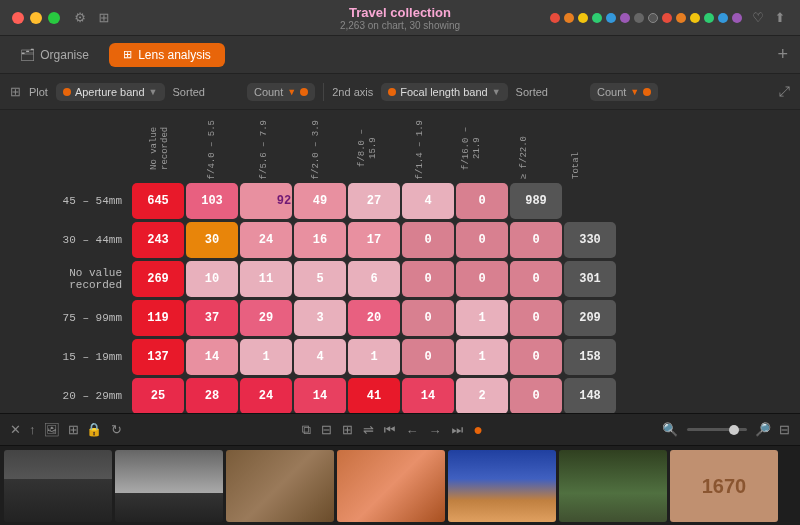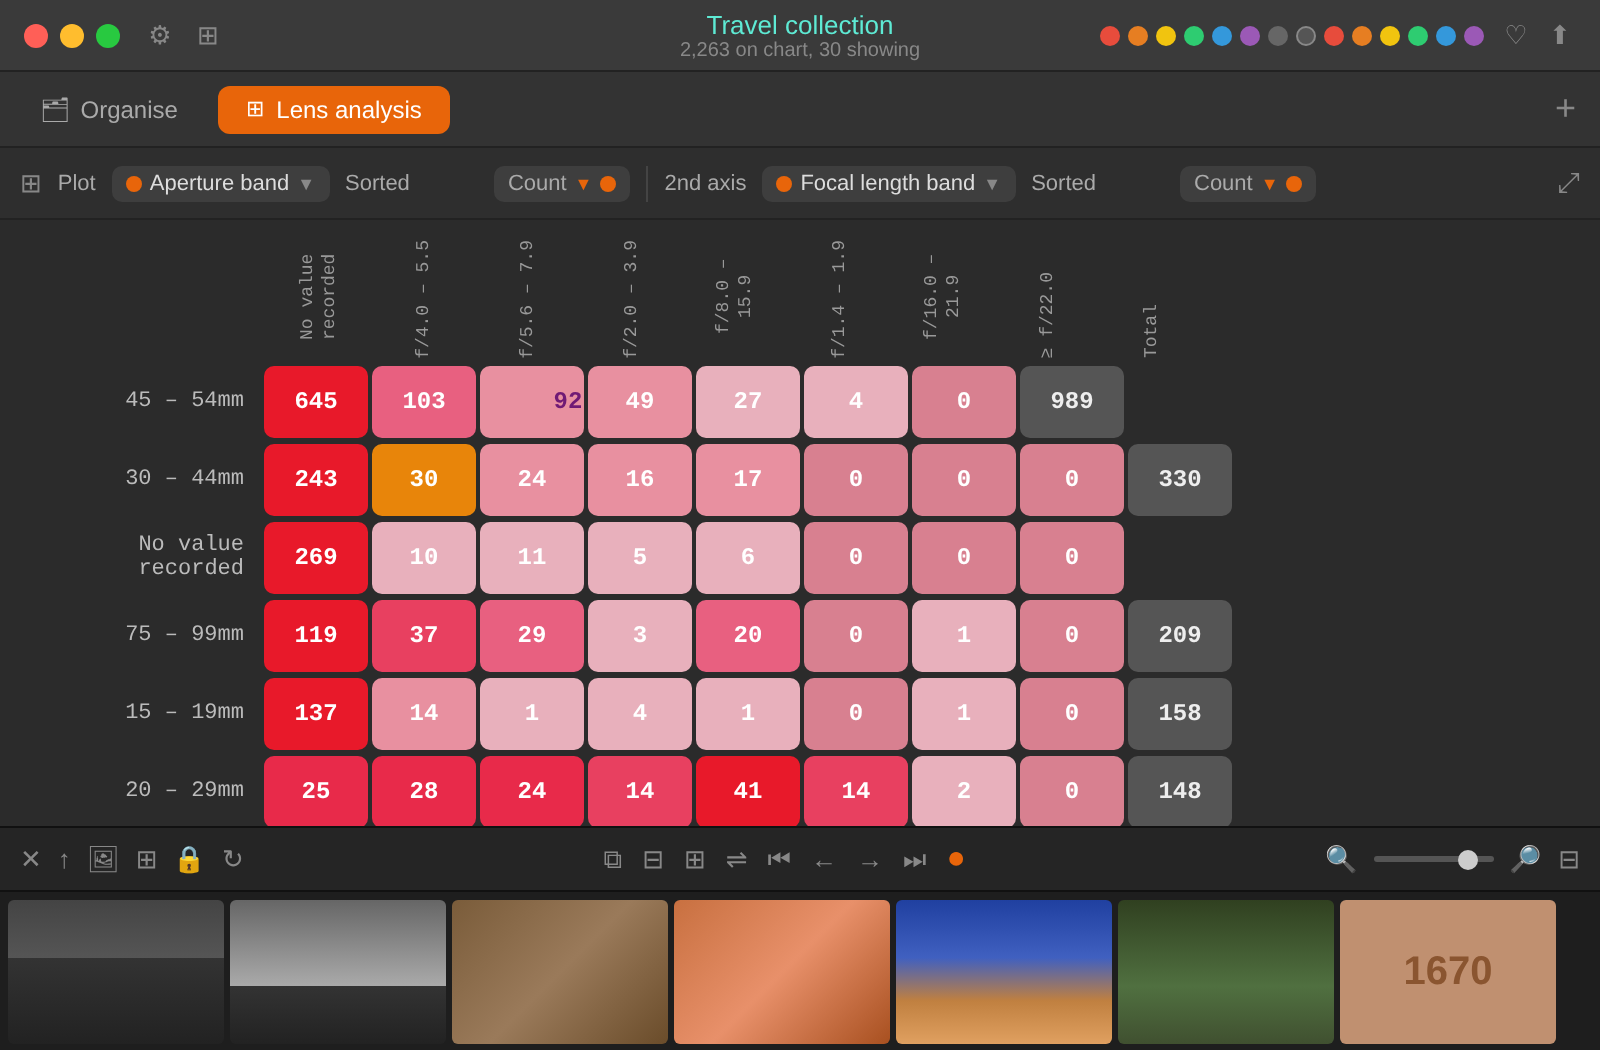--- a/index.html
+++ b/index.html
@@ -51,22 +51,22 @@
       justify-content: center;
     }
     .titlebar-center {
       position: absolute;
       left: 50%;
       transform: translateX(-50%);
       text-align: center;
     }
     .titlebar-title {
       font-size: 13px;
-      font-weight: 400;
-      color: #5eead4;
+      font-weight: 700;
+      color: #f9a8d4;
     }
     .titlebar-subtitle {
       font-size: 10px;
       color: #888;
     }
     .titlebar-right {
       margin-left: auto;
       display: flex;
       gap: 4px;
     }
@@ -491,20 +491,21 @@
         <div class="matrix-row" style="display: flex; align-items: center; margin-bottom: 3px;">
           <div class="matrix-row-label">No value recorded</div>
           <div class="matrix-cell" style="background: rgb(232, 25, 42); color: white;">269</div>
           <div class="matrix-cell" style="background: rgb(232, 176, 188); color: white;">10</div>
           <div class="matrix-cell" style="background: rgb(232, 176, 188); color: white;">11</div>
           <div class="matrix-cell" style="background: rgb(232, 176, 188); color: white;">5</div>
           <div class="matrix-cell" style="background: rgb(232, 176, 188); color: white;">6</div>
           <div class="matrix-cell" style="background: rgb(216, 128, 144); color: white;">0</div>
           <div class="matrix-cell" style="background: rgb(216, 128, 144); color: white;">0</div>
           <div class="matrix-cell" style="background: rgb(216, 128, 144); color: white;">0</div>
+          <div class="matrix-cell" style="background: rgb(85, 85, 85); color: rgb(238, 238, 238);">301</div>
         </div>
         <div class="matrix-row" style="display: flex; align-items: center; margin-bottom: 3px;">
           <div class="matrix-row-label">75 – 99mm</div>
           <div class="matrix-cell" style="background: rgb(232, 25, 42); color: white;">119</div>
           <div class="matrix-cell" style="background: rgb(232, 64, 96); color: white;">37</div>
           <div class="matrix-cell" style="background: rgb(232, 96, 128); color: white;">29</div>
           <div class="matrix-cell" style="background: rgb(232, 176, 188); color: white;">3</div>
           <div class="matrix-cell" style="background: rgb(232, 96, 128); color: white;">20</div>
           <div class="matrix-cell" style="background: rgb(216, 128, 144); color: white;">0</div>
           <div class="matrix-cell" style="background: rgb(232, 176, 188); color: white;">1</div>

